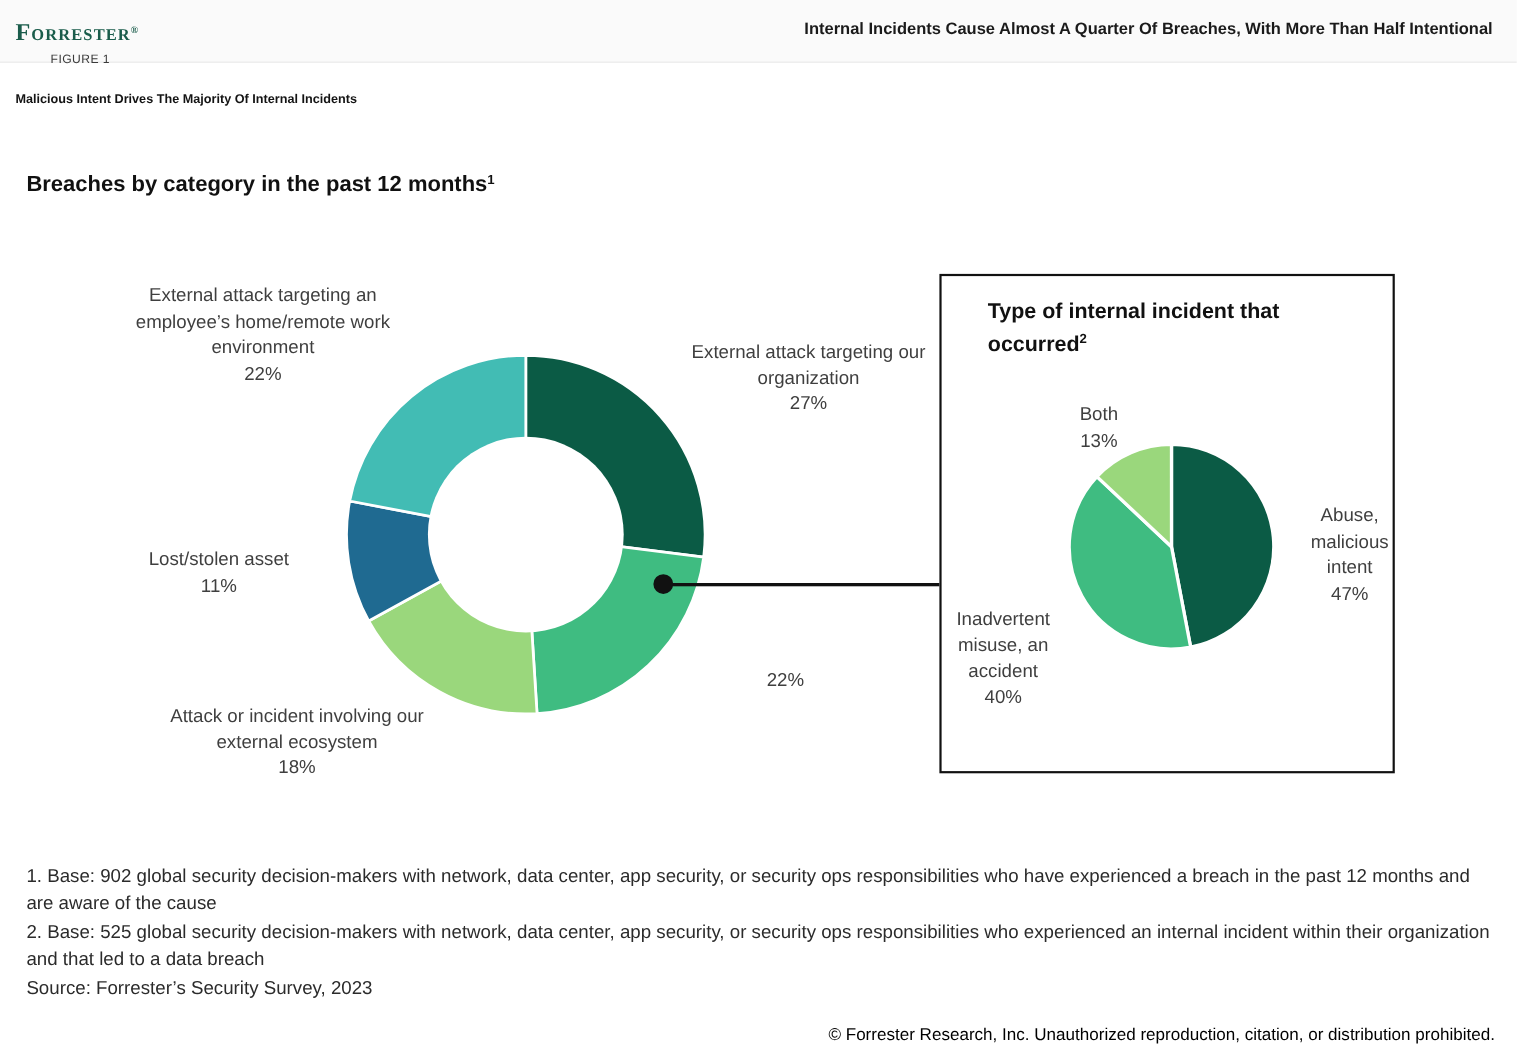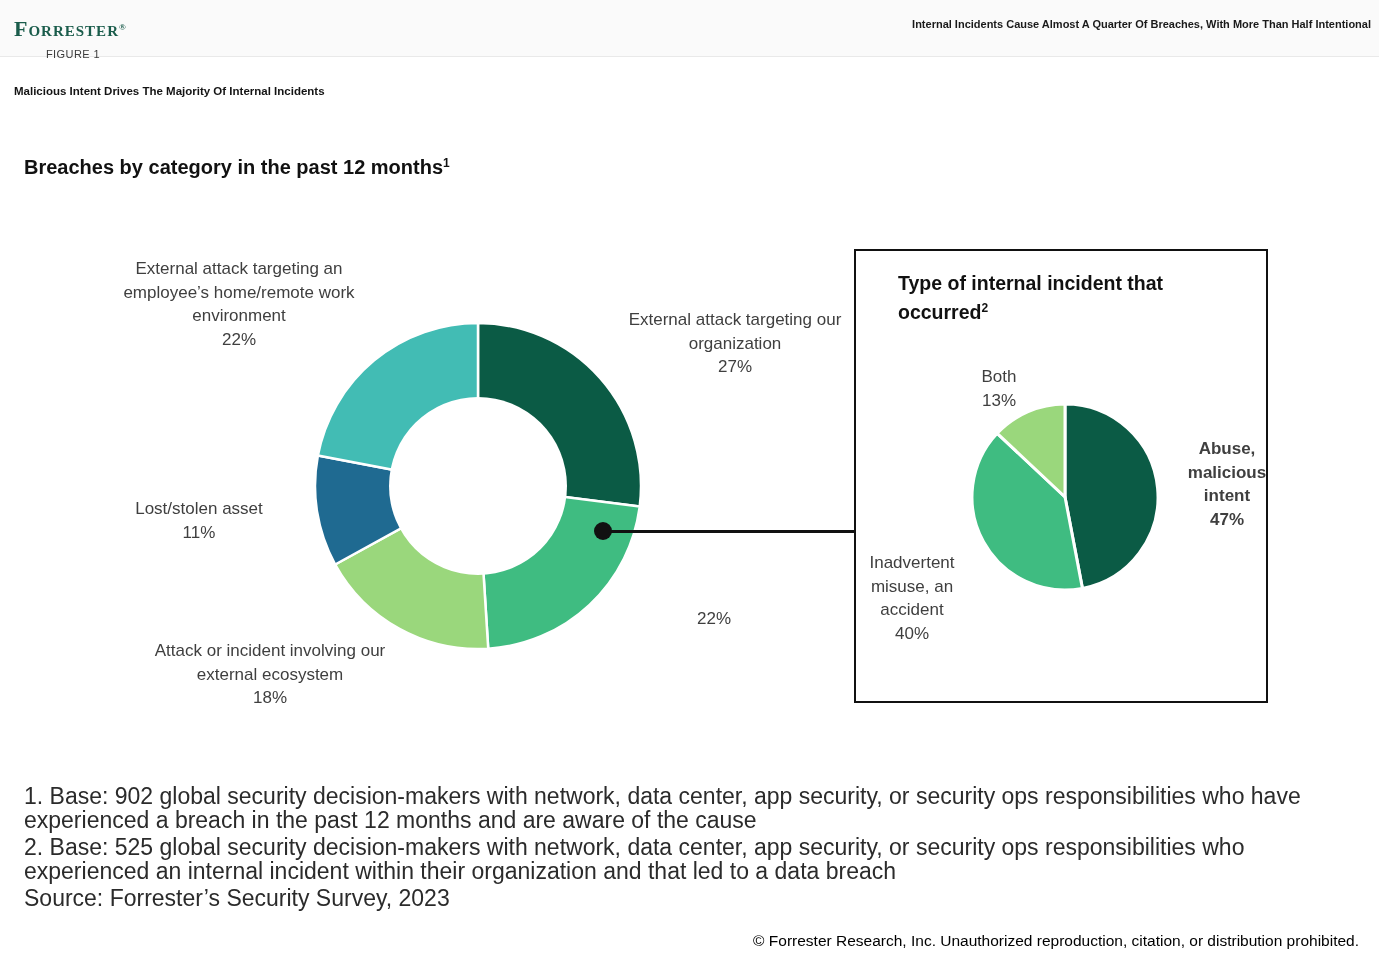--- a/index.html
+++ b/index.html
@@ -8,21 +8,21 @@
     position:relative; width:1379px; height:956px; background:#ffffff;
     font-family:"Liberation Sans", sans-serif; color:#1a1a1a; overflow:hidden;
   }
   .abs { position:absolute; }
 
   
   .top-band { left:0; top:0; width:1379px; height:57px; background:#fafafa; border-bottom:1px solid #e9e9e9; }
   .logo { left:14px; top:16px; font-family:"Liberation Serif", serif; font-weight:bold;
           font-variant:small-caps; font-size:22px; letter-spacing:1px; color:#1a5c4b;text-align:right; }
   .logo sup { font-size:9px; letter-spacing:0; vertical-align:6px; }
-  .running-title { right:8px; top:18px; font-size:11px; font-weight:bold; color:#1a1a1a; }
+  .running-title { right:22px; top:18px; font-size:15px; font-weight:bold; color:#1a1a1a; }
 
   .figure-eyebrow { left:14px; top:48px; font-size:11px; color:#3a3a3a; letter-spacing:0.4px;margin-left:32px; }
   .figure-caption { left:14px; top:85px; font-size:11.5px; font-weight:bold; color:#141414; }
 
   .chart-title { left:24px; top:156px; font-size:20px; font-weight:bold; color:#111; }
   .chart-title sup, .inset-title sup { font-size:12px; vertical-align:7px; font-weight:bold; }
 
   
   .lbl { font-size:17px; line-height:23.5px; color:#3f3f3f; }
   .lbl .pct { display:block; }
@@ -30,21 +30,21 @@
   .l { text-align:center; }
   .c { text-align:center; }
 
   
   .inset-box { left:854px; top:249px; width:414px; height:454px; border:2px solid #111; background:#ffffff; }
   .inset-title { left:898px; top:271px; width:330px; font-size:19.5px; font-weight:bold; color:#111; line-height:25px; }
   .connector-line { left:602px; top:530px; width:253px; height:2.5px; background:#111; }
   .connector-dot { left:594px; top:522px; width:18px; height:18px; border-radius:50%; background:#111; }
 
   
-  .footnotes { left:24px; top:785px; width:1332px; font-size:23px; line-height:23.5px; color:#2b2b2b; }
+  .footnotes { left:24px; top:785px; width:1332px; font-size:17px; line-height:23.5px; color:#2b2b2b; }
   .footnotes p { margin-bottom:4px; }
   .copyright { right:20px; top:932px; font-size:15.5px; color:#000000; }
 
   svg { position:absolute; overflow:visible; }
 </style>
 </head>
 <body>
 
 <div id="canvas">
 
@@ -95,21 +95,21 @@
   <svg id="pie-svg" style="left:965px; top:397px;" width="200" height="200" viewBox="0 0 200 200">
       <path d="M 100 100 L 100 7 A 93 93 0 0 1 117.42646225647238 191.35271431776806 Z" fill="#0b5b45" stroke="#ffffff" stroke-width="3" stroke-linejoin="round"></path>
       <path d="M 100 100 L 117.42646225647238 191.35271431776806 A 93 93 0 0 1 32.20591764980867 36.33711914863202 Z" fill="#3fbc81" stroke="#ffffff" stroke-width="3" stroke-linejoin="round"></path>
       <path d="M 100 100 L 32.20591764980867 36.33711914863202 A 93 93 0 0 1 99.99999999999997 7 Z" fill="#9ad77c" stroke="#ffffff" stroke-width="3" stroke-linejoin="round"></path>
     </svg>
 
   <div class="abs lbl c" style="left:949px; top:365px; width:100px;">
     <span>Both</span>
     <span class="pct">13%</span>
   </div>
-  <div class="abs lbl l" style="left:1172px; top:437px; width:110px;font-weight:bold;">
+  <div class="abs lbl l" style="left:1172px; top:457px; width:110px;">
     <span>Abuse, malicious intent</span>
     <span class="pct">47%</span>
   </div>
   <div class="abs lbl r" style="left:852px; top:551px; width:120px;">
     <span>Inadvertent misuse, an accident</span>
     <span class="pct">40%</span>
   </div>
 
   <div class="abs footnotes">
     <p>1. Base: 902 global security decision-makers with network, data center, app security, or security ops responsibilities who have experienced a breach in the past 12 months and are aware of the cause</p>

